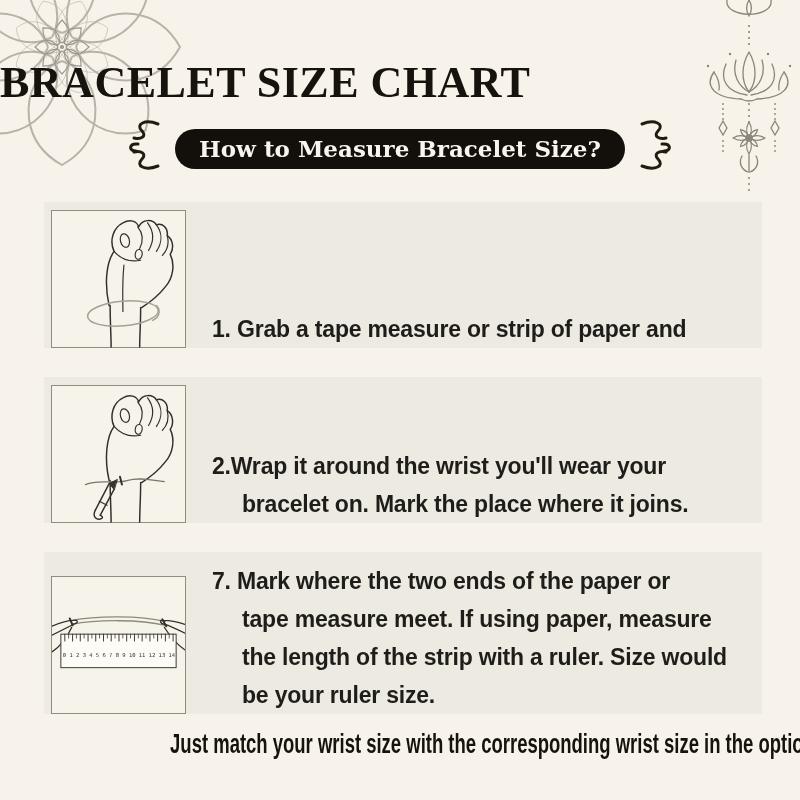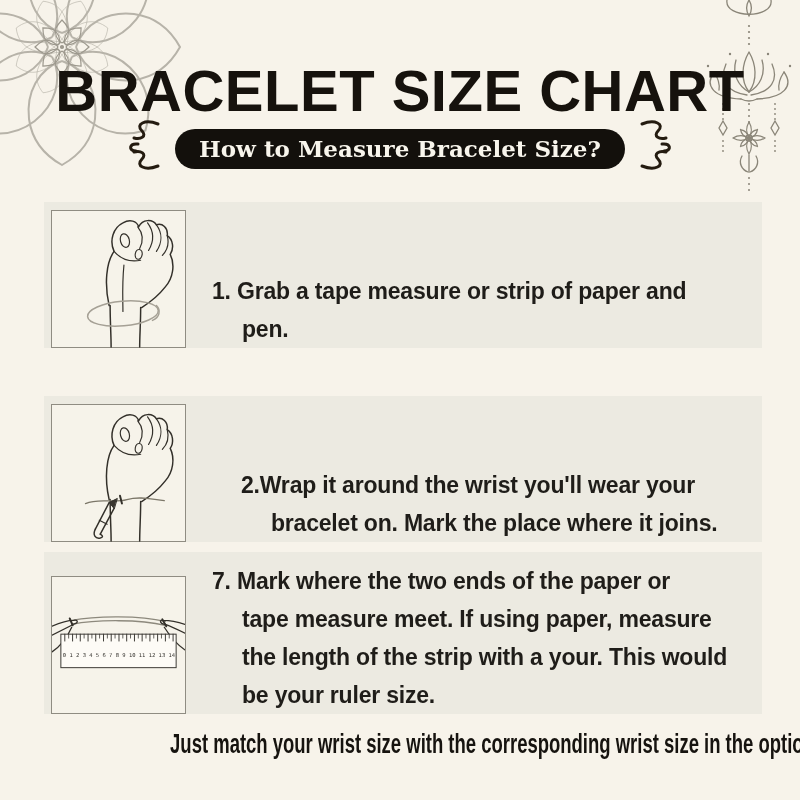--- a/index.html
+++ b/index.html
@@ -9,24 +9,24 @@
     background:#f7f3ea;
     overflow:hidden;
     font-family:"Liberation Sans", sans-serif;
   }
   
   .mandala{position:absolute;left:-78px;top:-88px;pointer-events:none;}
   .lotus{position:absolute;left:694px;top:0;pointer-events:none;}
   
   .page-title{
     position:absolute;top:57px;left:0;width:100%;
-    text-align:center;
-    font-family:Liberation Sans, sans-serif;
+    text-align:left;
+    font-family:Liberation Serif, serif;
     font-weight:bold;
-    font-size:58px;
+    font-size:44px;
     letter-spacing:.5px;
     color:#16120d;
     margin:0;
   }
   .badge-row{
     position:absolute;top:118px;left:0;width:100%;
     display:flex;justify-content:center;align-items:center;gap:14px;
   }
   .badge-pill{
     background:#13100c;
@@ -41,21 +41,21 @@
     margin-top:7px;
   }
   .flourish{display:block;}
   
   .step-row{
     position:absolute;left:44px;width:718px;
     background:#eceae1;
     display:flex;align-items:flex-end;
   }
   .row1{top:202px;height:146px;}
-  .row2{top:396px;height:146px;gap:29px;}
+  .row2{top:377px;height:146px;}
   .row3{top:552px;height:162px;}
   .illus-box{
     width:135px;height:138px;
     margin-left:7px;
     background:#f6f3ea;
     border:1px solid #8f8c82;
     box-sizing:border-box;
     flex:none;
     display:flex;align-items:center;justify-content:center;
   }
@@ -218,21 +218,20 @@
         <path d="M106,14 C112,22 112,32 106,41" stroke-width="1.2"></path>
         <path d="M117,25 C119,33 117,40 112,45" stroke-width="1.2"></path>
         <path d="M63,41 C70,49 80,52 90,50" stroke-width="1.2"></path>
         <path d="M73,55 C71,75 72,90 72,102" stroke-width="1.2"></path>
         <ellipse cx="72" cy="104" rx="36" ry="12.5" transform="rotate(-5 72 104)" stroke="#a5a095" stroke-width="1.5"></ellipse>
         <path d="M106,96 C111,101 109,108 102,111" stroke="#a5a095" stroke-width="1.5"></path>
       </svg>
     </div>
     <div class="step-text">
       <div>1. Grab a tape measure or strip of paper and</div>
-      <div class="cont">pen.</div>
     </div>
   </div>
 
   <div class="step-row row2">
     <div class="illus-box">
       <svg width="135" height="138" viewBox="0 0 135 138" fill="none" stroke="#33302a" stroke-width="1.5" stroke-linecap="round">
         <path d="M58,96 C53,74 55,52 63,41 C58,30 62,17 72,12 C79,8 86,10 88,16 C92,8 102,8 106,14 C112,12 118,17 117,25 C123,29 124,38 120,44 C125,54 123,68 115,77 C108,86 99,93 91,98"></path>
         <path d="M59,96 C59,112 60,126 60,138"></path>
         <path d="M90,98 C90,114 89,126 89,138"></path>
         <ellipse cx="74" cy="30" rx="4.5" ry="7" transform="rotate(-15 74 30)" stroke-width="1.2"></ellipse>
@@ -268,21 +267,21 @@
         <path d="M135,48 C126,45 120,44 113,44 C109,43 109,47 114,48 M135,57 C127,53 121,50 115,48 M135,74 C126,68 119,59 114,51"></path>
         <rect x="9" y="58" width="117" height="34" fill="#fdfbf6" stroke="#3a3833" stroke-width="1"></rect>
         <path stroke="#3a3833" stroke-width="1" d="M13,58v7 M20.9,58v7 M28.7,58v7 M36.6,58v7 M44.4,58v7 M52.3,58v7 M60.1,58v7 M68,58v7 M75.8,58v7 M83.7,58v7 M91.5,58v7 M99.4,58v7 M107.2,58v7 M115.1,58v7 M122.9,58v7"></path>
         <path stroke="#3a3833" stroke-width="0.8" d="M16.9,58v4 M24.8,58v4 M32.6,58v4 M40.5,58v4 M48.3,58v4 M56.2,58v4 M64,58v4 M71.9,58v4 M79.7,58v4 M87.6,58v4 M95.4,58v4 M103.3,58v4 M111.1,58v4 M119,58v4"></path>
         <text x="11" y="81" font-size="5.4" fill="#33312c" stroke="none" font-family="DejaVu Sans Mono, monospace" textLength="114" lengthAdjust="spacingAndGlyphs">0 1 2 3 4 5 6 7 8 9 10 11 12 13 14</text>
       </svg>
     </div>
     <div class="step-text">
       <div>7. Mark where the two ends of the paper or</div>
       <div class="cont">tape measure meet. If using paper, measure</div>
-      <div class="cont">the length of the strip with a your. This would</div>
+      <div class="cont">the length of the strip with a ruler. Size would</div>
       <div class="cont">be your ruler size.</div>
     </div>
   </div>
 
   <div class="footer-note">
     <span>Just match your wrist size with the corresponding wrist size in the options.</span>
   </div>
 
 </div>
 

